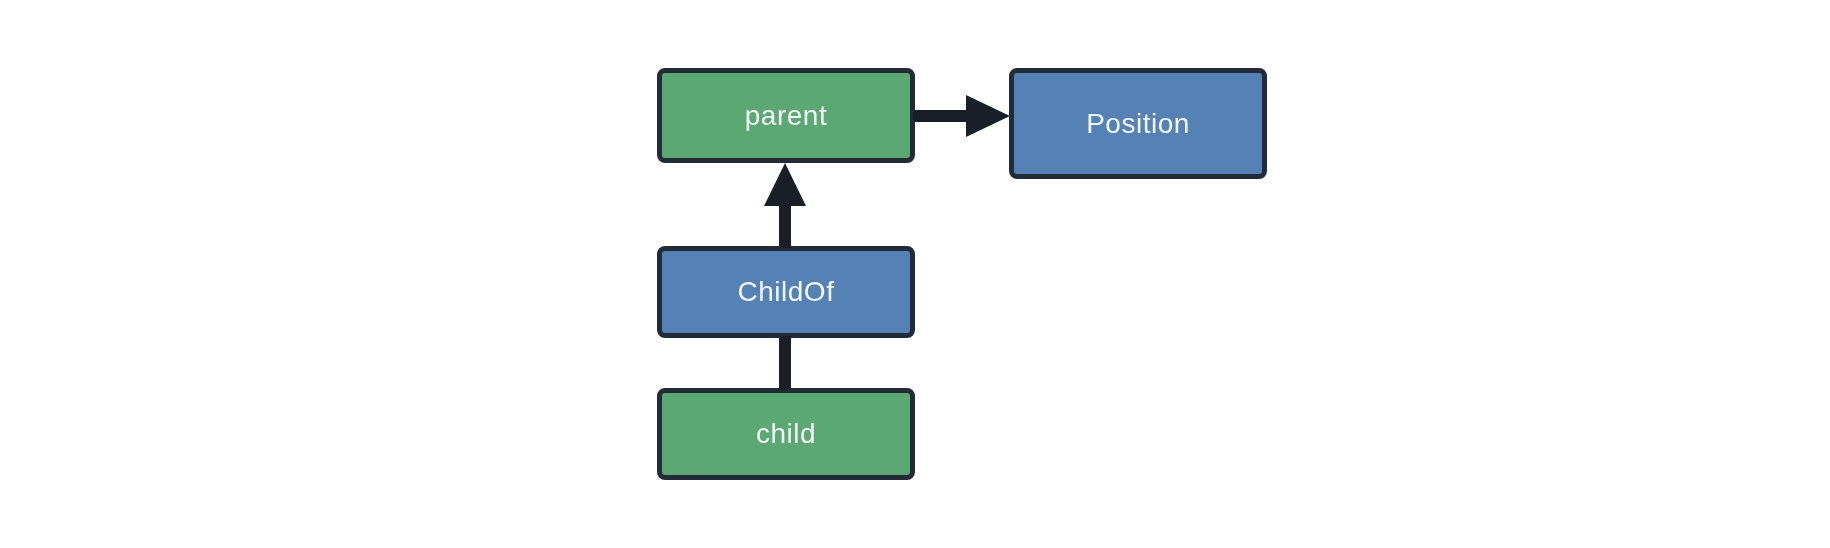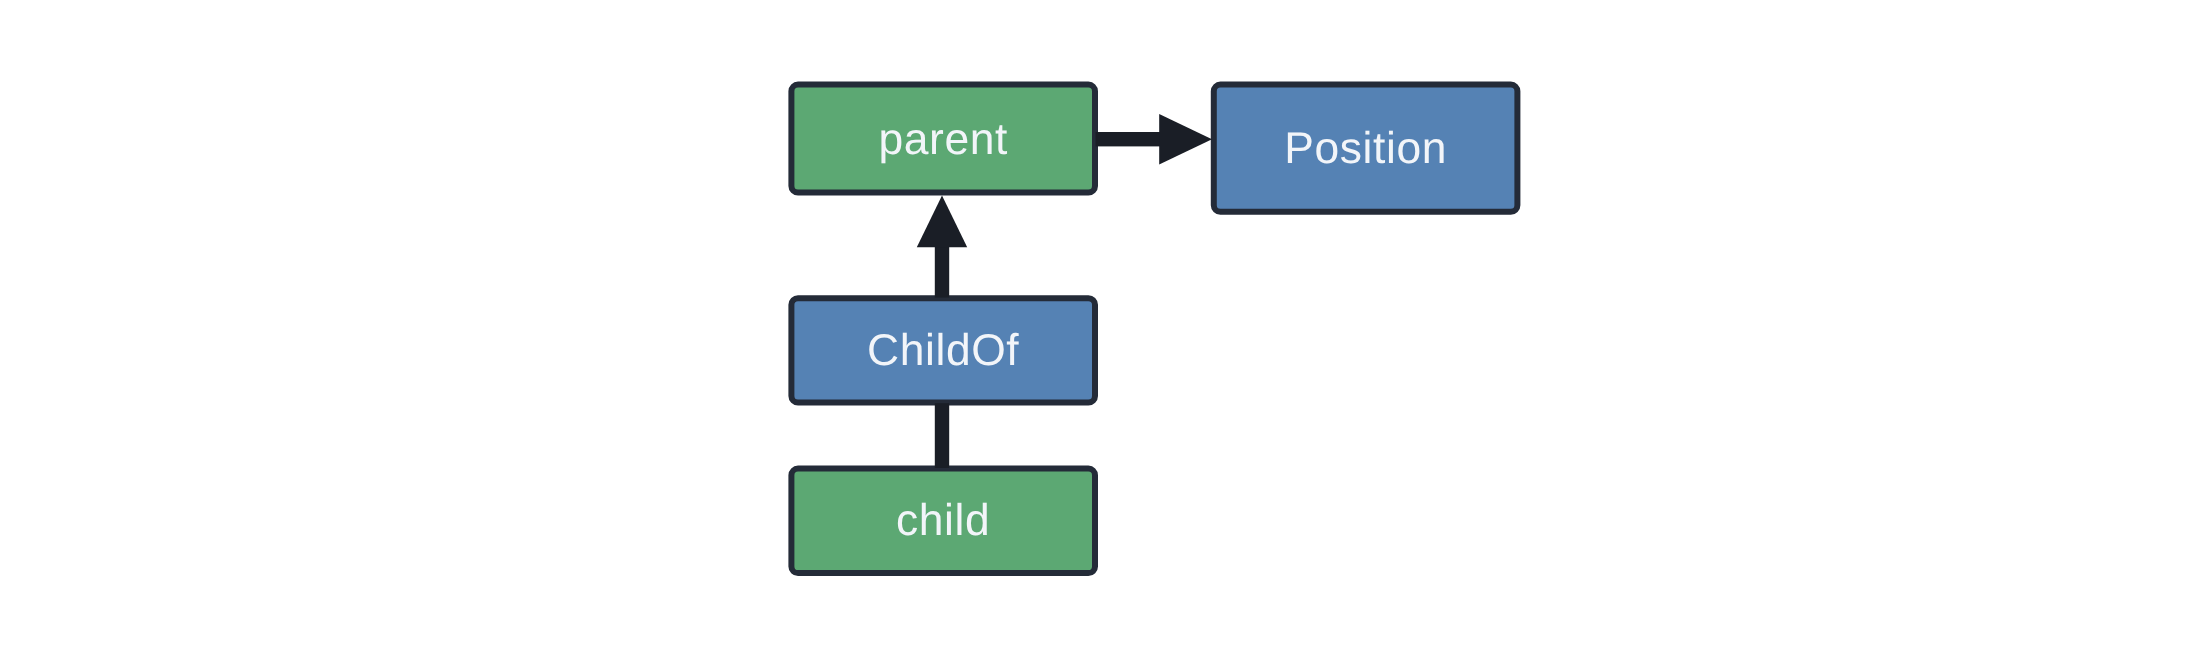--- a/index.html
+++ b/index.html
@@ -19,21 +19,21 @@
     position: absolute;
     box-sizing: border-box;
     width: 258px;
     border: 5px solid var(--border, #242b38);
     border-radius: 8px;
     display: flex;
     align-items: center;
     justify-content: center;
   }
   .node span {
-    font-size: 37px;
+    font-size: 28px;
     font-weight: 400;
     color: var(--text, #f2f5f9);
     letter-spacing: 0.5px;
   }
   .node.green { background: var(--entity-fill, #5ca873); }
   .node.blue  { background: var(--component-fill, #5582b4); }
 
   #node-parent   { left: 657px;  top: 68px;  height: 95px; }
   #node-position { left: 1009px; top: 68px;  height: 111px; }
   #node-childof  { left: 657px;  top: 246px; height: 92px; }

